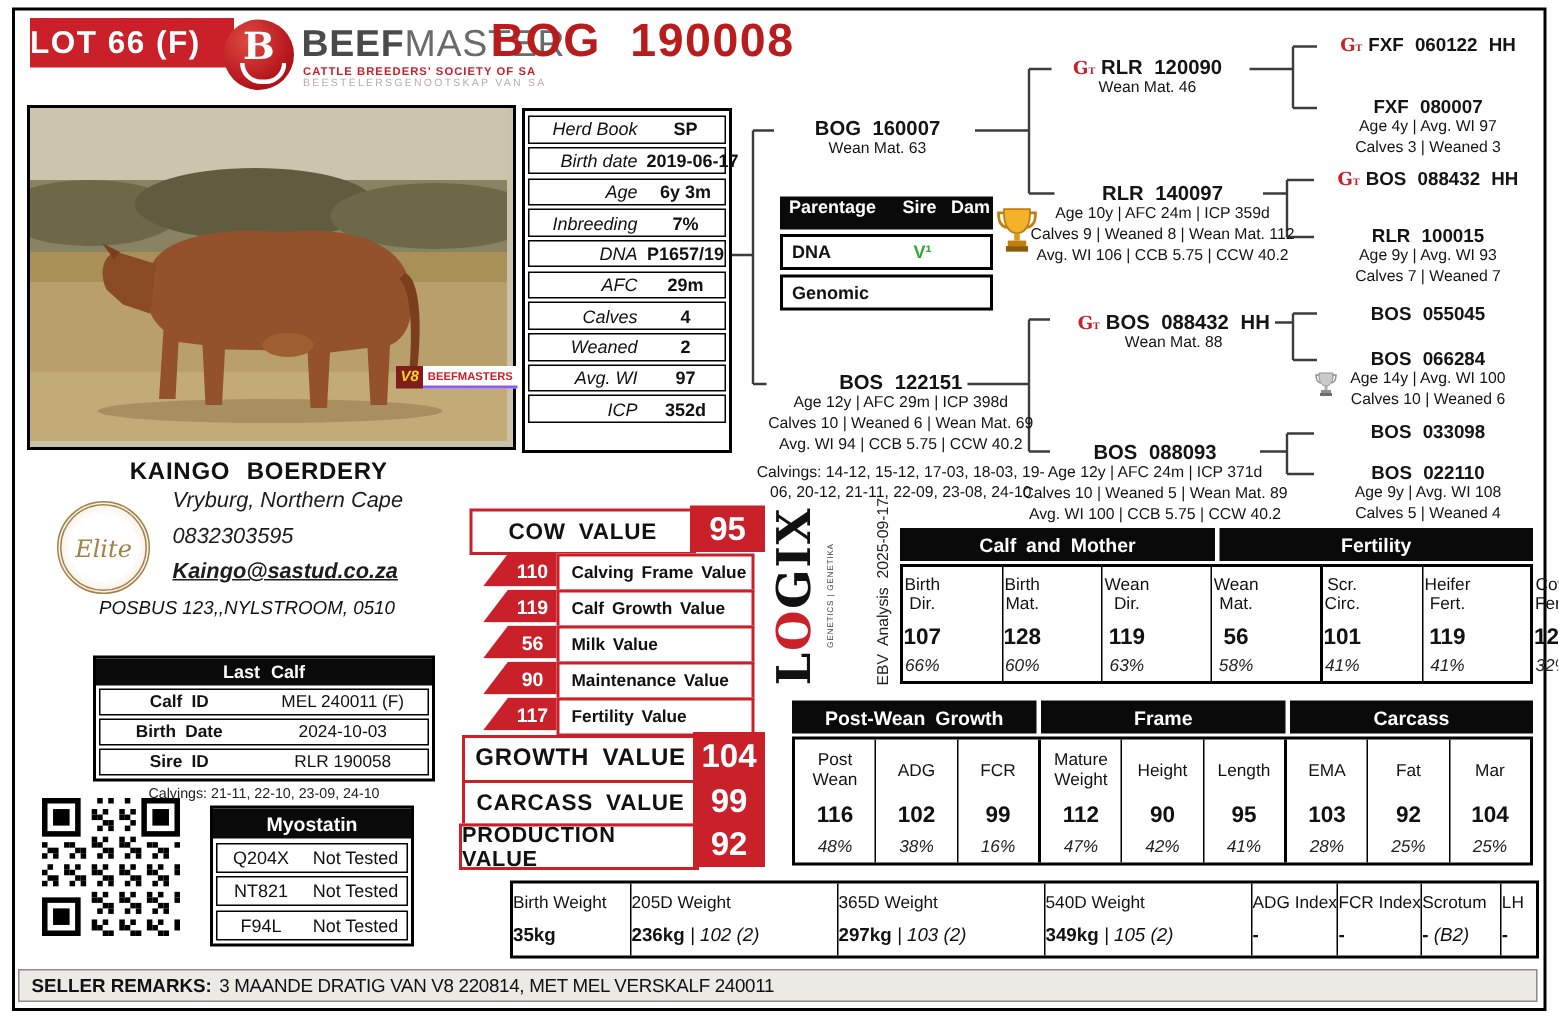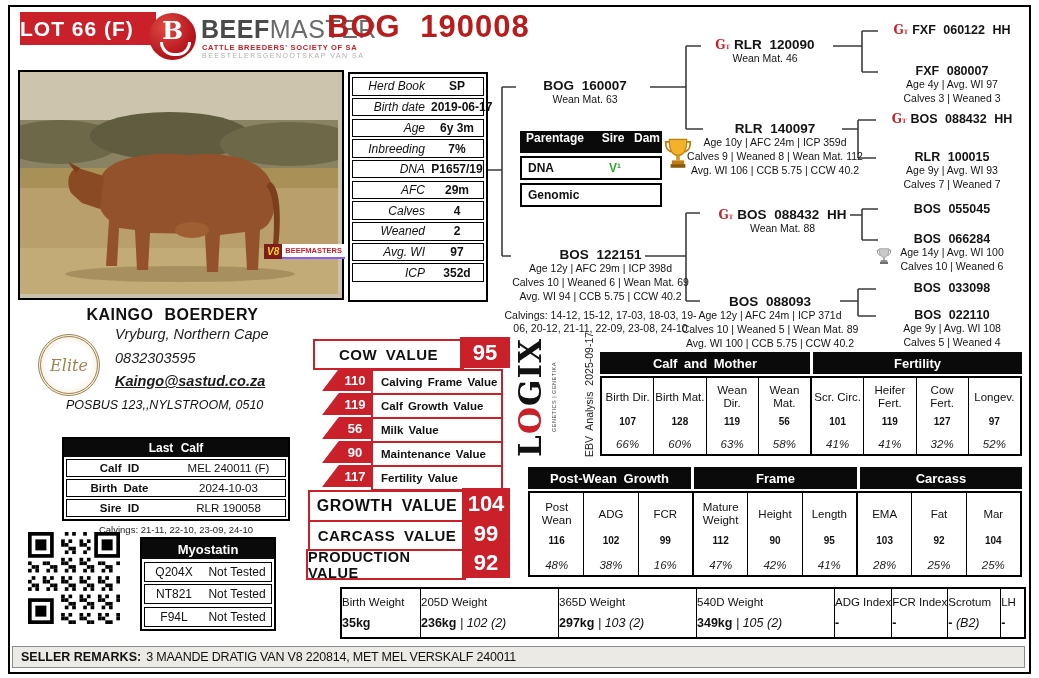--- a/index.html
+++ b/index.html
@@ -78,21 +78,21 @@
   .logix-big .red{color:#c9202a;}
   .logix-sub{left:551px;top:352px;height:80px;font-size:5.5px;color:#444;letter-spacing:.5px;}
   .logix-an{left:583px;top:347px;height:110px;font-size:10.5px;color:#222;display:flex;align-items:center;word-spacing:3px;}
   
   .grp-bar{background:#0a0a0a;color:#fff;font-weight:700;font-size:13px;display:flex;align-items:center;justify-content:center;word-spacing:3px;}
   .stat-body{border:2px solid #000;display:flex;box-sizing:border-box;background:#fff;}
   .stat-col{flex:1;display:flex;flex-direction:column;align-items:center;border-left:1.2px solid #000;}
   .stat-col:first-child{border-left:none;}
   .stat-col.grp{border-left:2.5px solid #000;}
   .st-name{font-size:11.5px;line-height:1.12;text-align:center;display:flex;align-items:center;justify-content:center;padding:2px 1px;}
-  .st-val{font-weight:700;font-size:10px;}
+  .st-val{font-weight:700;font-size:15px;}
   .st-acc{font-style:italic;font-size:11.5px;color:#222;}
   .ebv-body .st-name{height:34px;}
   .ebv-body .st-val{height:22px;}
   .gro-body .st-name{height:38px;}
   .gro-body .st-val{height:24px;}
   
   .weights{left:340px;top:587px;width:686px;height:52px;border:2px solid #000;display:flex;box-sizing:border-box;}
   .wcol{display:flex;flex-direction:column;justify-content:space-evenly;border-left:1.5px solid #000;box-sizing:border-box;}
   .wcol:first-child{border-left:none;}
   .wname{font-size:11.5px;white-space:nowrap;}
@@ -512,21 +512,21 @@
   <div class="a vtext logix-big">
       <span>L</span>
       <span class="red">O</span>
       <span>GIX</span>
     </div>
   <div class="a vtext logix-sub">GENETICS | GENETIKA</div>
   <div class="a vtext logix-an">EBV Analysis 2025-09-17</div>
 
   <div class="a grp-bar" style="left:600px;top:352px;width:210px;height:22px;">Calf and Mother</div>
   <div class="a grp-bar" style="left:813px;top:352px;width:209px;height:22px;">Fertility</div>
-  <div class="a stat-body ebv-body" style="left:600px;top:376px;width:422px;height:80px;">
+  <div class="a stat-body ebv-body" style="left:600px;top:376px;width:422px;height:80px;gap:40px;">
     <div class="stat-col">
         <div class="st-name">Birth Dir.</div>
         <div class="st-val">107</div>
         <div class="st-acc">66%</div>
       </div>
     <div class="stat-col">
         <div class="st-name">Birth Mat.</div>
         <div class="st-val">128</div>
         <div class="st-acc">60%</div>
       </div>

